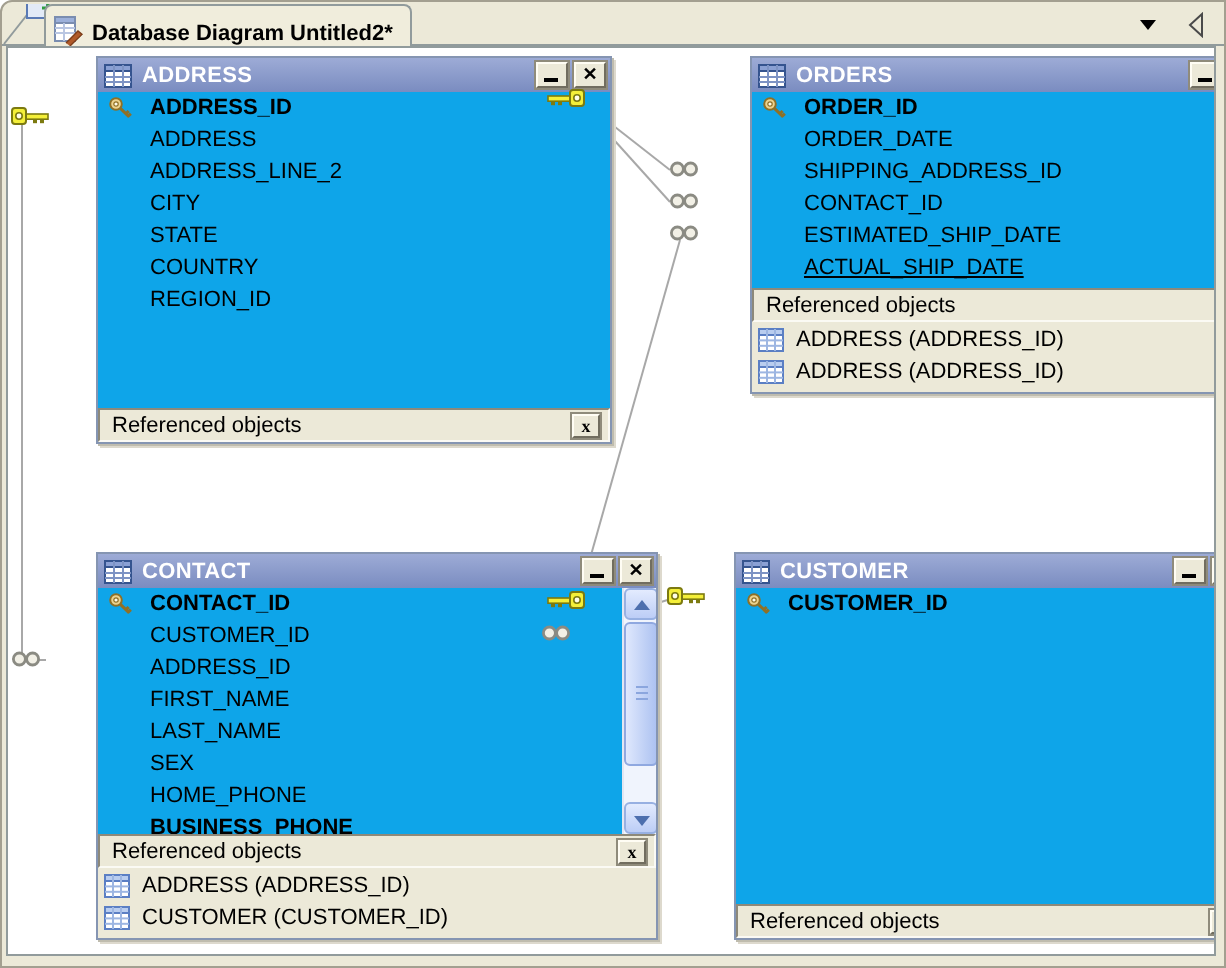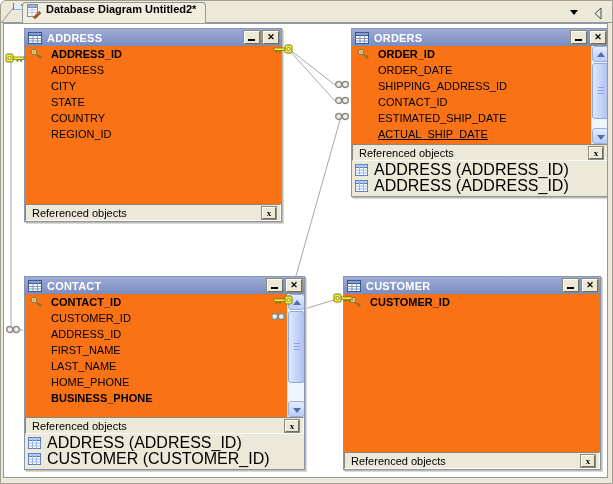--- a/index.html
+++ b/index.html
@@ -4,62 +4,62 @@
 <style>
   * { box-sizing: border-box; margin: 0; padding: 0; }
   html,body { background:#fff; }
   body { font-family:"Liberation Sans","DejaVu Sans",sans-serif; }
   .app { position:relative; width:613px; height:484px; background:#ece9d8;
          border:1px solid #a39f90; border-top-left-radius:6px; overflow:hidden; }
   .tabstrip { position:relative; height:22px; border-bottom:1px solid #919b9c; }
   .corner-svg { position:absolute; left:0; top:0; }
   .corner-icon { position:absolute; left:12px; top:0; width:15px; height:9px; overflow:hidden; }
   .tab { position:absolute; left:21px; bottom:-1px; height:21px;
-         display:flex; align-items:flex-start; padding:0 9px 0 3px;
+         display:flex; align-items:flex-end; padding:0 9px 0 3px;
          background:#f0eddc; border:1px solid #919b9c; border-bottom:none;
          border-radius:4px 4px 0 0; font-size:11px; font-weight:bold; color:#000; }
   .tabicon { width:16px; height:16px; margin-right:4px; display:inline-block; }
   .dd { position:absolute; right:34px; top:9px; width:0; height:0;
         border:4px solid transparent; border-top:5px solid #000; border-bottom:none; }
   .sl { position:absolute; right:10px; top:5px; }
   .canvas { position:absolute; left:2px; top:22px; right:4px; bottom:5px;
             background:#fff; border:1px solid #919b9c; overflow:hidden; }
   #rel-lines { position:absolute; left:0; top:0; z-index:1; }
   .ep { position:absolute; z-index:3; line-height:0; }
 
   .twin { position:absolute; z-index:2; background:#fff; border:1px solid #8595b2;
-          box-shadow:1px 1px 0 #bfbcae, 2px 2px 0 #ddd9cd; font-size:11px; }
+          box-shadow:1px 1px 0 #bfbcae, 2px 2px 0 #ddd9cd; font-size:11px;margin-left:24px; }
   .thead { height:17px; background:linear-gradient(#9dabd6,#7a8cc0);
            display:flex; align-items:center; padding:0 2px 0 3px;
            color:#fff; font-weight:bold; font-size:11px; }
   .ticon { width:14px; height:12px; line-height:0; }
   .ttitle { margin-left:5px; flex:1; white-space:nowrap; overflow:hidden; letter-spacing:.2px; }
   .tbtns { display:flex; }
   .wbtn { width:16px; height:13px; margin-left:3px; background:#ece9d8; position:relative;
           border:1px solid; border-color:#fffdf4 #716d5f #716d5f #fffdf4;
           box-shadow:0 0 0 1px #8f8b7b; }
   .wbtn.min::after { content:""; position:absolute; left:3px; bottom:2px; width:7px; height:2px; background:#000; }
   .wbtn.cls::after { content:"\2715"; position:absolute; left:0; right:0; top:0; bottom:0;
                      font:bold 9px/11px "Liberation Sans",sans-serif; color:#000; text-align:center; }
-  .tbody { position:relative; overflow:hidden; background:#f97316; }
+  .tbody { position:relative; overflow:hidden; background:#0ea5e9; }
   .frow { height:16px; line-height:16px; padding-left:26px; white-space:nowrap; color:#000; position:relative; }
   .frow.pk { font-weight:bold; }
   .pkicon { position:absolute; left:5px; top:2px; line-height:0; }
 
   .refbar { height:17px; background:#ece9d8; display:flex; align-items:center;
             padding:0 2px 0 6px; border:1px solid; border-color:#8d897a #fbfaf4 #fbfaf4 #8d897a; }
   .reflabel { font-size:11px; color:#000; }
   .refx { margin-left:auto; width:14px; height:12px; background:#ece9d8; text-align:center;
           font:bold 9px/11px "Liberation Serif",serif; color:#000;
           border:1px solid; border-color:#fffdf4 #716d5f #716d5f #fffdf4; box-shadow:0 0 0 1px #8f8b7b;
           margin-right:2px; }
   .reflist { background:#ece9d8; padding:1px 0 2px; }
   .refitem { height:16px; display:flex; align-items:center; padding-left:3px; }
   .gicon { width:13px; height:12px; margin-right:6px; line-height:0; }
-  .refitem span:last-child { font-size:16px; color:#000; white-space:nowrap; }
+  .refitem span:last-child { font-size:11px; color:#000; white-space:nowrap; }
 
   .sb { position:absolute; top:0; right:0; width:17px; height:100%; background:#f0f4fd;
         border-left:1px solid #e2e6f2; }
   .sb-up,.sb-dn { position:absolute; left:0; width:17px; height:16px;
         background:linear-gradient(#e3ebfe,#bccdf6); border:1px solid #97b0e2; border-radius:3px; }
   .sb-up { top:0; } .sb-dn { bottom:0; }
   .sb-up::after { content:""; position:absolute; left:4px; top:5px; width:0; height:0;
         border:4px solid transparent; border-bottom:5px solid #4d6fae; border-top:none; }
   .sb-dn::after { content:""; position:absolute; left:4px; top:6px; width:0; height:0;
         border:4px solid transparent; border-top:5px solid #4d6fae; border-bottom:none; }
@@ -126,20 +126,21 @@
             <span class="wbtn cls"></span>
           </span>
         </div>
         <div class="tbody" style="height: 158px;">
           <div class="frow pk"><span class="pkicon"><svg width="13" height="12" viewBox="0 0 13 12">
                 <circle cx="4" cy="4" r="2.9" fill="#ecd28e" stroke="#8f7026"></circle>
                 <circle cx="4" cy="4" r="1.1" fill="#fffbe8" stroke="#8f7026" stroke-width="0.6"></circle>
                 <path d="M6.2,6.2 L10.6,10.4 M8.9,8.9 L10.3,7.5 M10.1,10.1 L11.4,8.8" stroke="#8f7026" stroke-width="1.5" fill="none"></path>
               </svg></span><span>ADDRESS_ID</span></div>
           <div class="frow"><span>ADDRESS</span></div>
+          <div class="frow"><span>ADDRESS_LINE_2</span></div>
           <div class="frow"><span>CITY</span></div>
           <div class="frow"><span>STATE</span></div>
           <div class="frow"><span>COUNTRY</span></div>
           <div class="frow"><span>REGION_ID</span></div>
         </div>
         <div class="refbar">
           <span class="reflabel">Referenced objects</span>
           <span class="refx">x</span>
         </div>
       </div>
@@ -224,20 +225,21 @@
         <div class="tbody" style="height: 123px;">
           <div class="frow pk" style="width: 239px;"><span class="pkicon"><svg width="13" height="12" viewBox="0 0 13 12">
                 <circle cx="4" cy="4" r="2.9" fill="#ecd28e" stroke="#8f7026"></circle>
                 <circle cx="4" cy="4" r="1.1" fill="#fffbe8" stroke="#8f7026" stroke-width="0.6"></circle>
                 <path d="M6.2,6.2 L10.6,10.4 M8.9,8.9 L10.3,7.5 M10.1,10.1 L11.4,8.8" stroke="#8f7026" stroke-width="1.5" fill="none"></path>
               </svg></span><span>CONTACT_ID</span></div>
           <div class="frow" style="width: 239px;"><span>CUSTOMER_ID</span></div>
           <div class="frow" style="width: 239px;"><span>ADDRESS_ID</span></div>
           <div class="frow" style="width: 239px;"><span>FIRST_NAME</span></div>
           <div class="frow" style="width: 239px;"><span>LAST_NAME</span></div>
+          <div class="frow" style="width: 239px;"><span>SEX</span></div>
           <div class="frow" style="width: 239px;"><span>HOME_PHONE</span></div>
           <div class="frow" style="width: 239px; font-weight: bold;"><span>BUSINESS_PHONE</span></div>
           <div class="sb">
             <div class="sb-up"></div>
             <div class="sb-th" style="top: 17px; height: 72px;"></div>
             <div class="sb-dn"></div>
           </div>
         </div>
         <div class="refbar">
           <span class="reflabel">Referenced objects</span>

